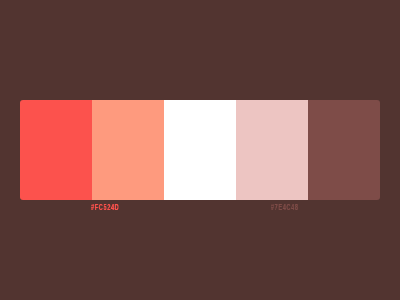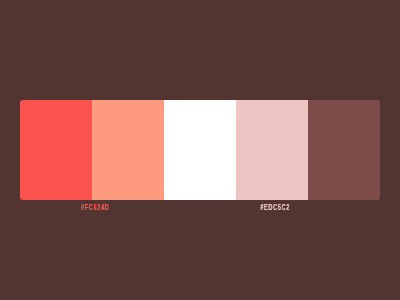--- a/index.html
+++ b/index.html
@@ -27,21 +27,21 @@
     overflow: hidden;
   }
   .swatch {
     flex: 1 1 0;
     height: 100%;
   }
 
   
   .label-row {
     position: absolute;
-    left: 5px;
+    left: 15px;
     top: 199px;
     width: 360px;
     height: 12px;
     display: flex;
   }
   .label-cell {
     flex: 1 1 0;
     text-align: center;
     line-height: 12px;
   }
@@ -64,14 +64,14 @@
 <div class="palette-card" id="palette-strip">
     <div class="swatch" style="background: rgb(252, 82, 77);"></div>
     <div class="swatch" style="background: rgb(254, 154, 126);"></div>
     <div class="swatch" style="background: rgb(255, 255, 255);"></div>
     <div class="swatch" style="background: rgb(237, 197, 194);"></div>
     <div class="swatch" style="background: rgb(126, 76, 72);"></div>
   </div>
 
 <div class="label-row" id="label-row">
     <div class="label-cell"><span class="label-text" style="color: rgb(252, 82, 77);">#FC524D</span></div>
-    <div class="label-cell"><span class="label-text" style="color: rgb(237, 197, 194);">#EDC5C2</span></div>
+    <div class="label-cell"><span class="label-text" style="color: rgb(126, 76, 72);">#7E4C48</span></div>
   </div>
 
 </body></html>

